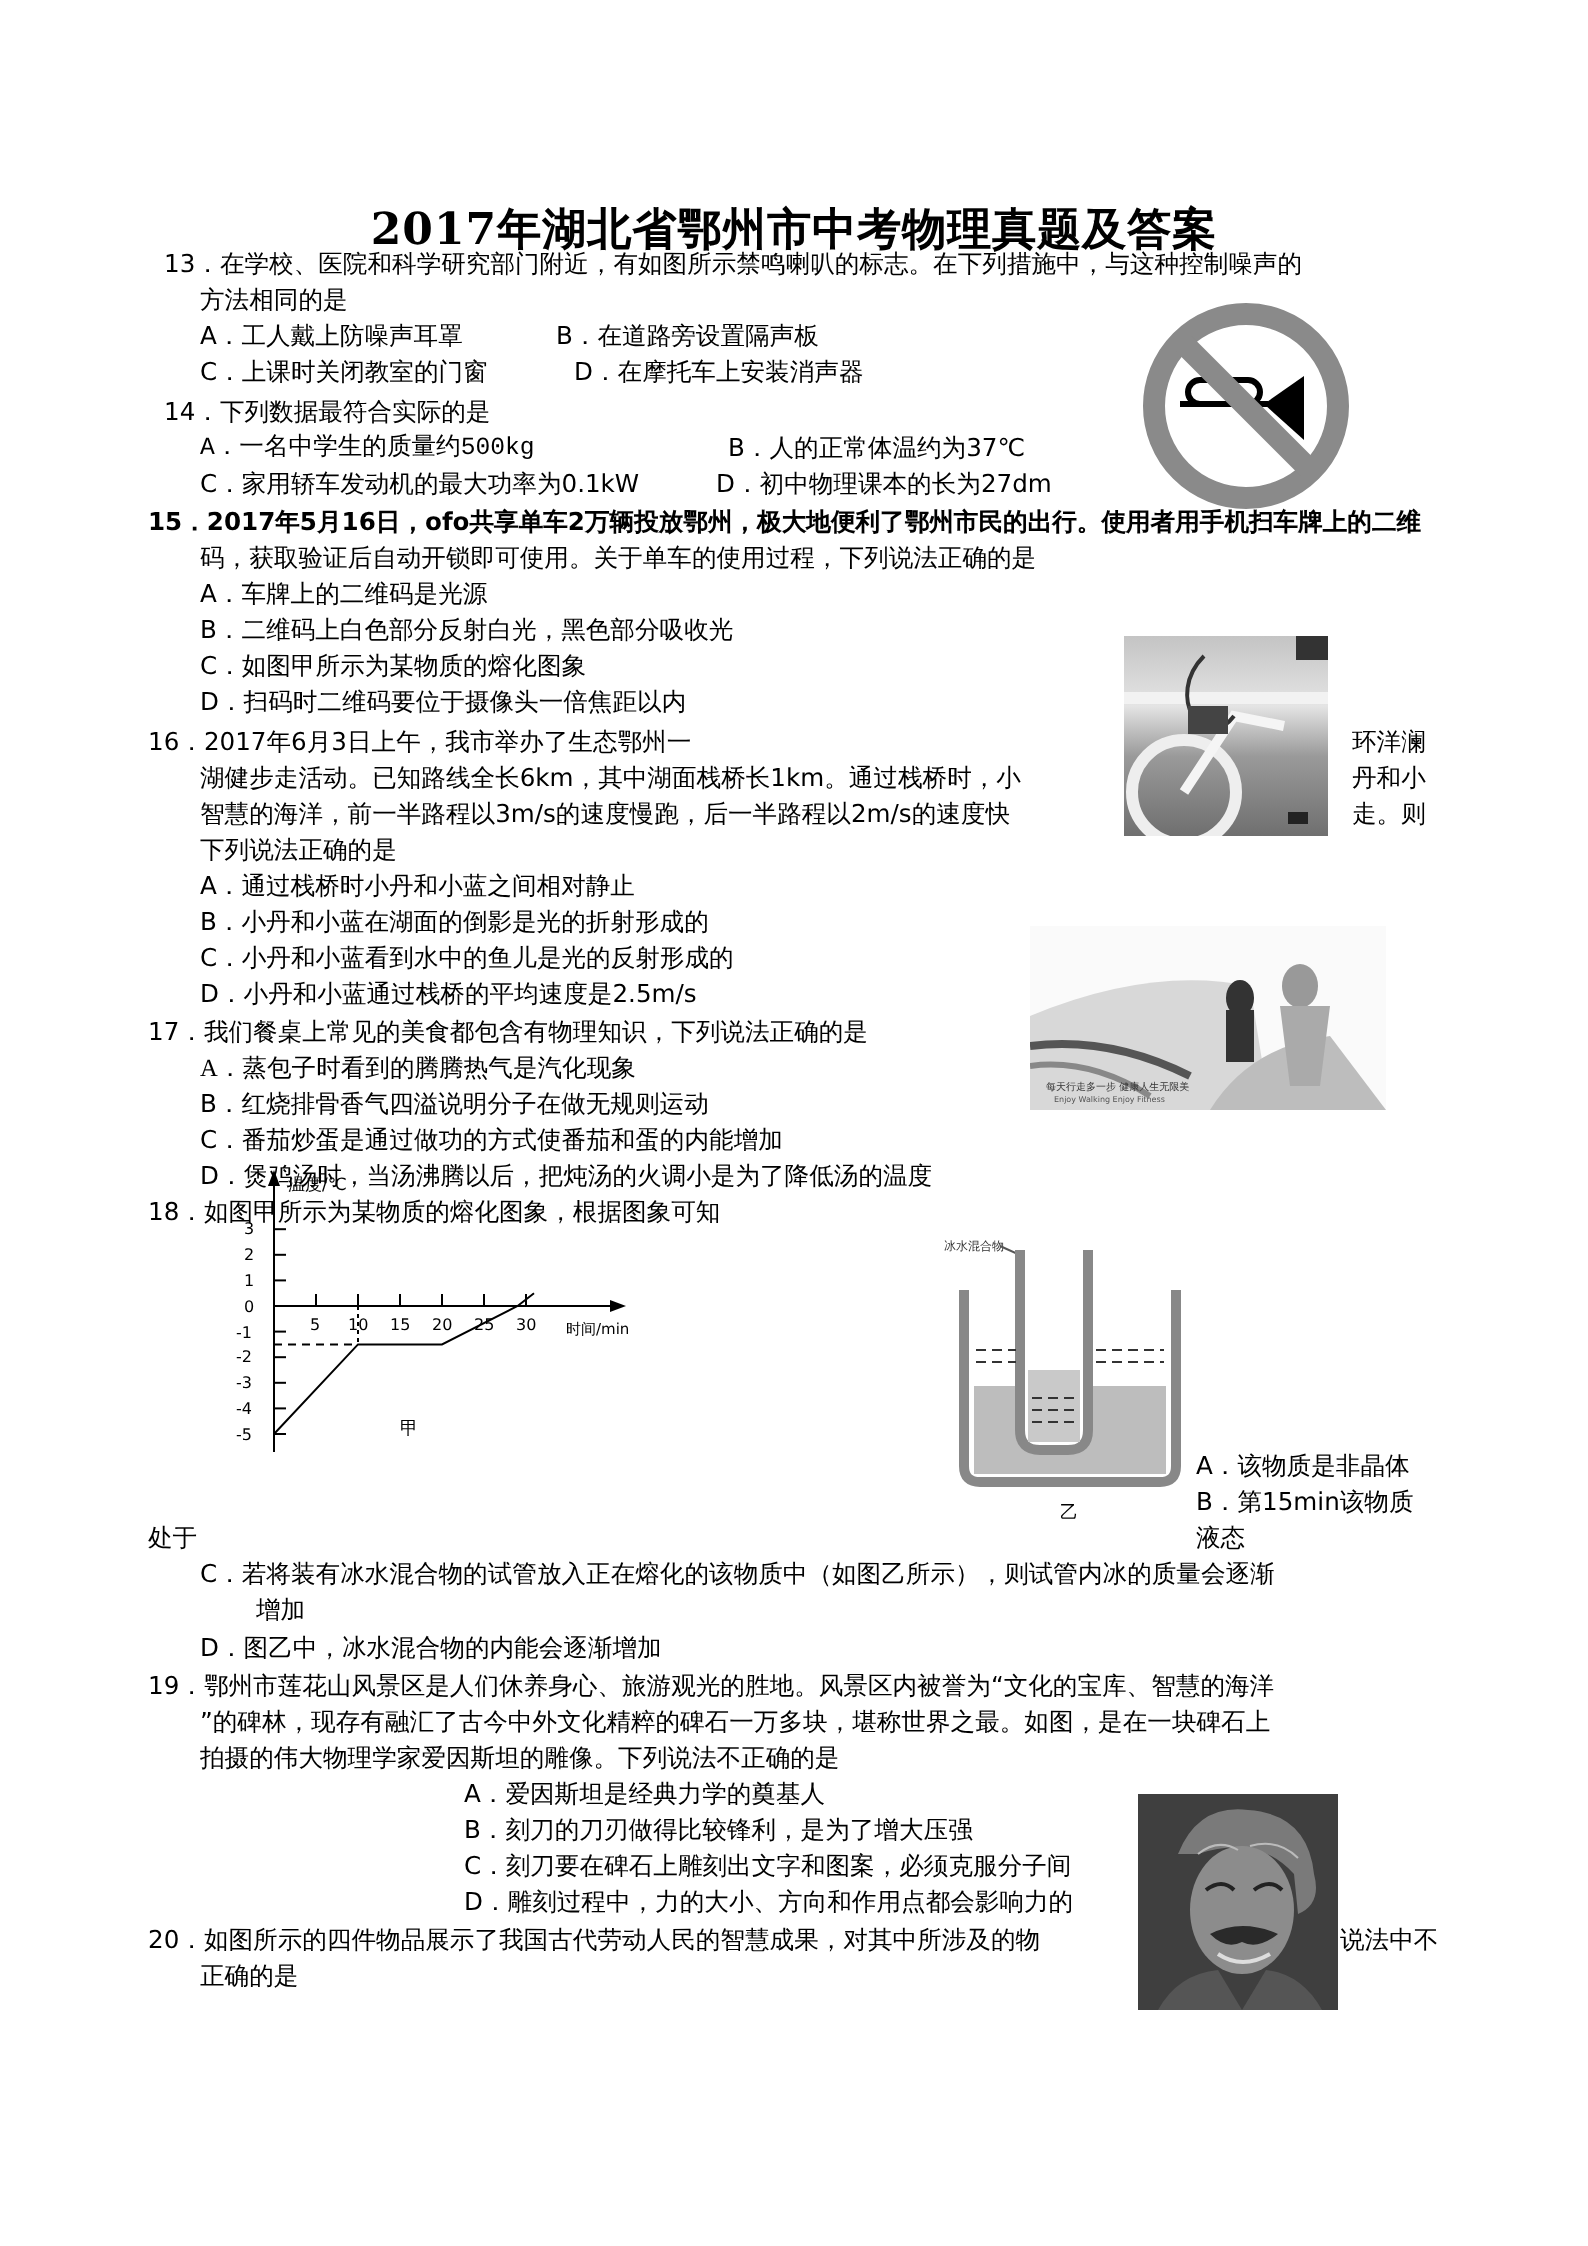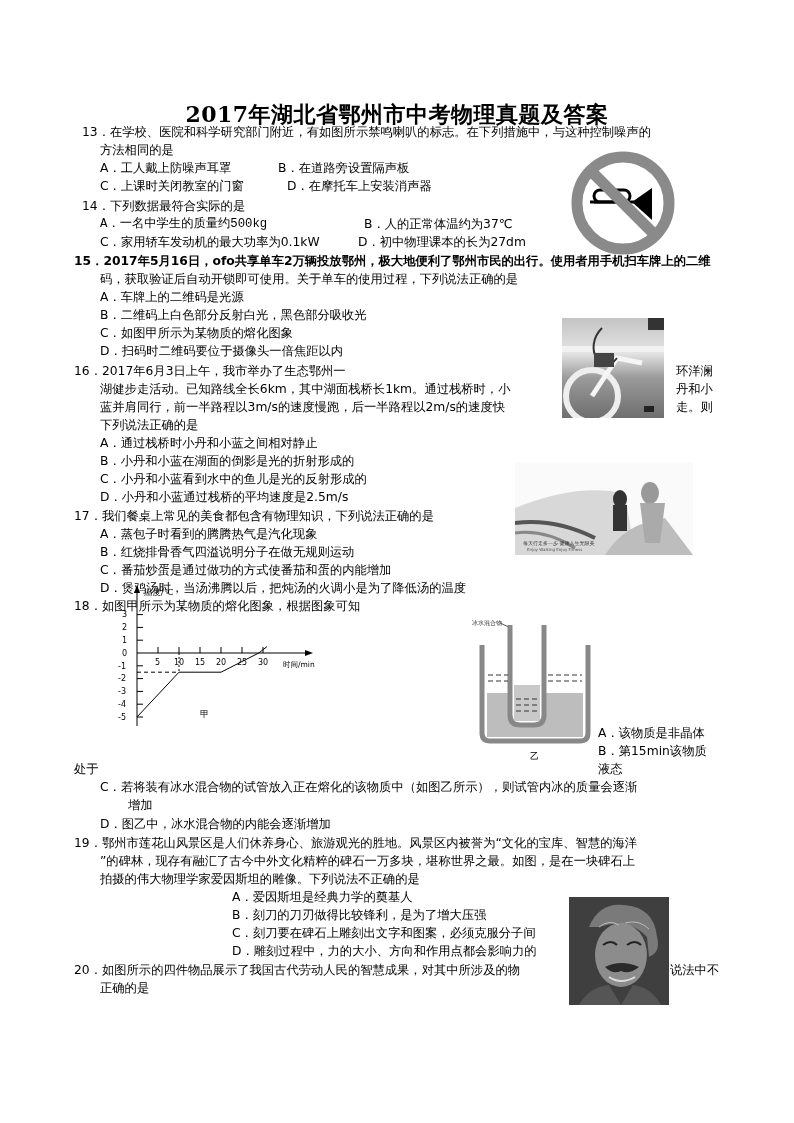--- a/index.html
+++ b/index.html
@@ -55,21 +55,21 @@
     <rect x="32" y="35" width="20" height="14" fill="#444"></rect>
     <rect x="86" y="0" width="16" height="12" fill="#333"></rect>
     <rect x="82" y="88" width="10" height="6" fill="#222"></rect>
   </svg>
 </div>
 
 <div class="abs t" style="left:74px;top:362px;">16．2017年6月3日上午，我市举办了生态鄂州一</div>
 <div class="abs t" style="left:676px;top:362px;">环洋澜</div>
 <div class="abs t" style="left:100px;top:380px;">湖健步走活动。已知路线全长6km，其中湖面栈桥长1km。通过栈桥时，小</div>
 <div class="abs t" style="left:676px;top:380px;">丹和小</div>
-<div class="abs t" style="left:100px;top:398px;">蓝并肩同行，前一半路程以3m/s的速度慢跑，后一半路程以2m/s的速度快</div>
+<div class="abs t" style="left:100px;top:398px;">智慧的海洋，前一半路程以3m/s的速度慢跑，后一半路程以2m/s的速度快</div>
 <div class="abs t" style="left:676px;top:398px;">走。则</div>
 <div class="abs t" style="left:100px;top:416px;">下列说法正确的是</div>
 <div class="abs t" style="left:100px;top:434px;">A．通过栈桥时小丹和小蓝之间相对静止</div>
 <div class="abs t" style="left:100px;top:452px;">B．小丹和小蓝在湖面的倒影是光的折射形成的</div>
 <div class="abs t" style="left:100px;top:470px;">C．小丹和小蓝看到水中的鱼儿是光的反射形成的</div>
 <div class="abs t" style="left:100px;top:488px;">D．小丹和小蓝通过栈桥的平均速度是2.5m/s</div>
 
 <div class="pic" style="left:515px;top:463px;width:178px;height:92px;background:#fafafa;">
   <svg width="178" height="92" viewBox="0 0 178 92">
     <path d="M0 45 Q60 20 110 30 L120 92 L0 92 Z" fill="#d8d8d8"></path>
@@ -79,21 +79,21 @@
     <ellipse cx="105" cy="36" rx="7" ry="9" fill="#333"></ellipse>
     <rect x="98" y="42" width="14" height="26" fill="#333"></rect>
     <ellipse cx="135" cy="30" rx="9" ry="11" fill="#999"></ellipse>
     <path d="M125 40 L150 40 L145 80 L130 80 Z" fill="#aaa"></path>
     <text x="8" y="82" font-size="5" fill="#333">每天行走多一步 健康人生无限美</text>
     <text x="12" y="88" font-size="4" fill="#555">Enjoy Walking  Enjoy Fitness</text>
   </svg>
 </div>
 
 <div class="abs t" style="left:74px;top:507px;">17．我们餐桌上常见的美食都包含有物理知识，下列说法正确的是</div>
-<div class="abs t" style="left:100px;top:525px;">A．蒸包子时看到的腾腾热气是汽化现象</div>
+<div class="abs t" style="left:100px;top:525px;font-family:Liberation Serif, serif;">A．蒸包子时看到的腾腾热气是汽化现象</div>
 <div class="abs t" style="left:100px;top:543px;">B．红烧排骨香气四溢说明分子在做无规则运动</div>
 <div class="abs t" style="left:100px;top:561px;">C．番茄炒蛋是通过做功的方式使番茄和蛋的内能增加</div>
 <div class="abs t" style="left:100px;top:579px;">D．煲鸡汤时，当汤沸腾以后，把炖汤的火调小是为了降低汤的温度</div>
 
 <div class="abs t" style="left:74px;top:597px;">18．如图甲所示为某物质的熔化图象，根据图象可知</div>
 
 <div class="pic" style="left:110px;top:581px;width:240px;height:150px;">
   <svg width="240" height="150" viewBox="0 0 240 150" font-family="DejaVu Sans, sans-serif" font-size="8">
 
     <line x1="27" y1="145" x2="27" y2="8" stroke="#000" stroke-width="1"></line>

